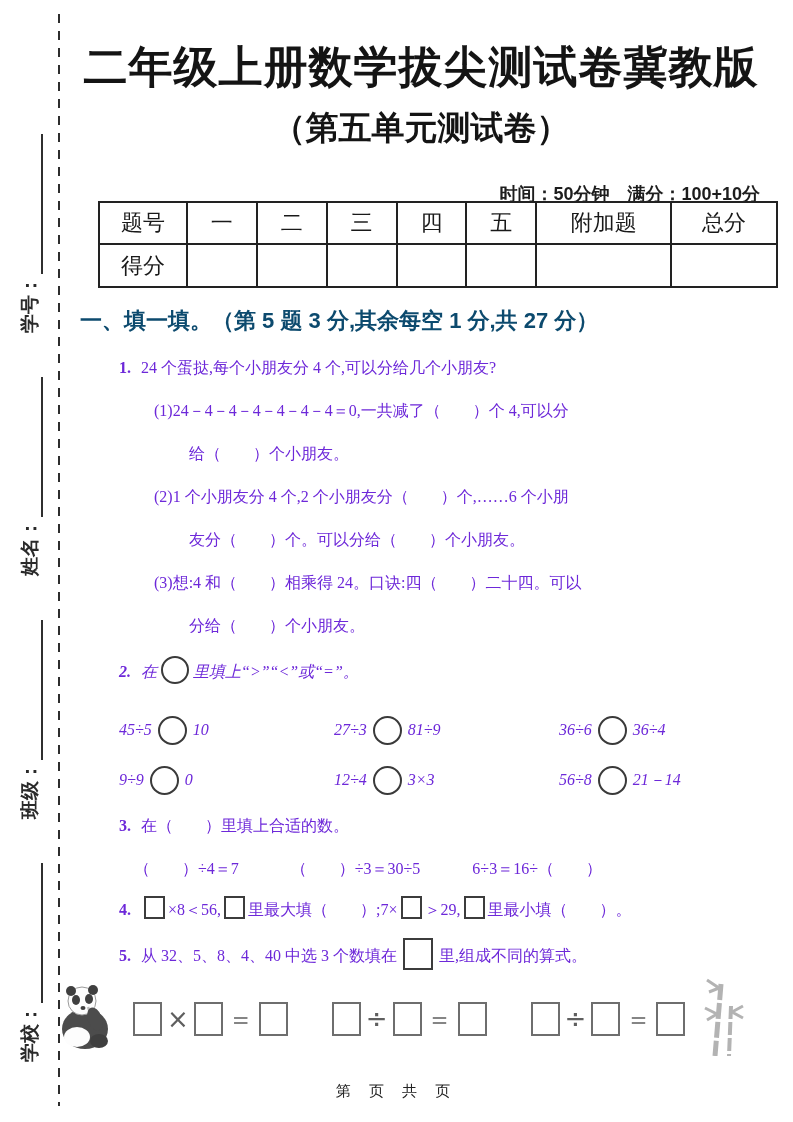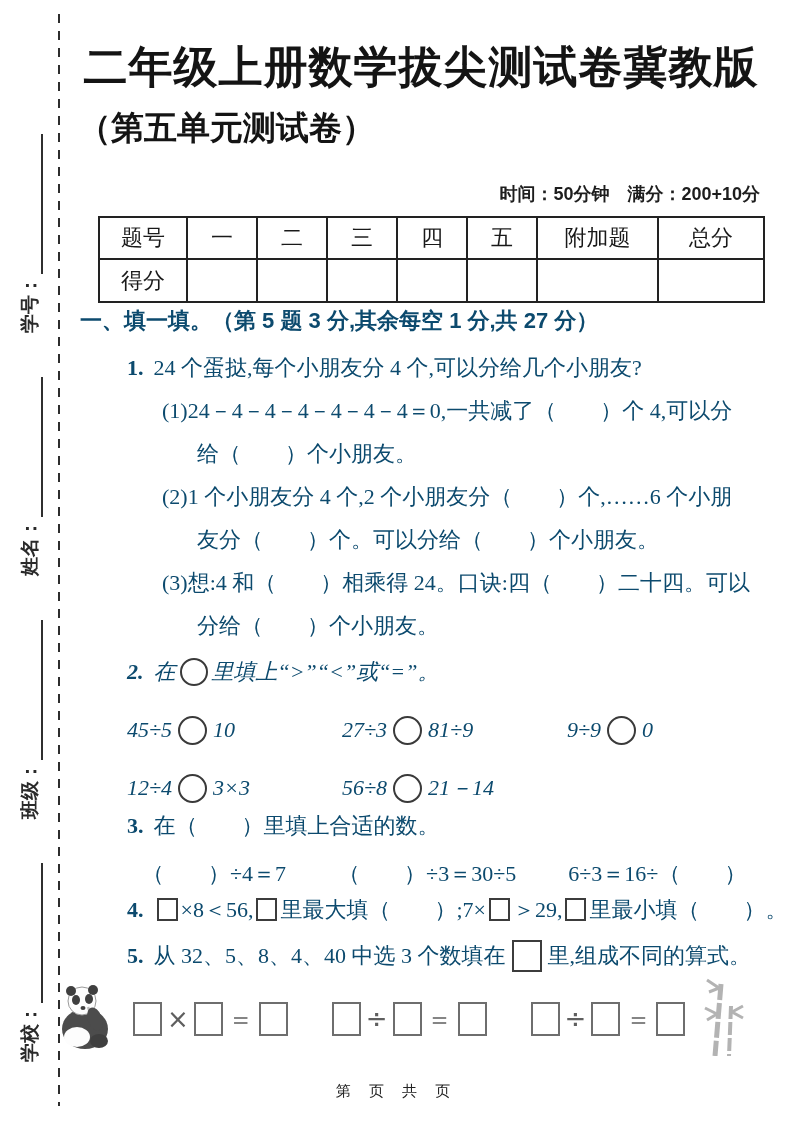--- a/index.html
+++ b/index.html
@@ -32,54 +32,54 @@
     border-bottom:2px solid #2f2f2f; margin-left:2px; }
   
   .main { position:absolute; left:78px; top:0; width:700px; }
   .exam-title {
     position:absolute; top:38px; left:0; width:686px;
     text-align:center; font-family:"Liberation Sans","DejaVu Sans",sans-serif;
     font-size:44px; font-weight:bold; color:#141414; letter-spacing:1px;
   }
   .exam-subtitle {
     position:absolute; top:106px; left:0; width:686px;
-    font-family:Liberation Sans, sans-serif;
+    text-align:center; font-family:Liberation Sans, sans-serif;
     font-size:33px; font-weight:bold; color:#141414;
   }
   .exam-meta {
     position:absolute; top:182px; left:0; width:682px;
     text-align:right; font-family:"Liberation Sans","DejaVu Sans",sans-serif;
     font-size:18px; font-weight:600; color:#1d1d1d;
   }
   
-  table.score { position:absolute; top:216px; left:20px;
+  table.score { position:absolute; top:201px; left:20px;
     border-collapse:collapse; table-layout:fixed; }
   table.score td {
     border:2px solid #222; text-align:center; vertical-align:middle;
     font-family:"Liberation Sans","DejaVu Sans",sans-serif;
     font-size:22px; font-weight:500; color:#191919; height:42px;
   }
   table.score tr:last-child td { height:43px;margin-top:28px; }
   .cw0{width:88px}.cw1{width:70px}.cw2{width:70px}.cw3{width:70px}
-  .cw4{width:70px}.cw5{width:70px}.cw6{width:121px}.cw7{width:106px}
+  .cw4{width:70px}.cw5{width:70px}.cw6{width:135px}.cw7{width:106px}
   
   .sec-heading {
     position:absolute; top:306px; left:2px;
     font-family:"Liberation Sans","DejaVu Sans",sans-serif;
     font-size:22px; font-weight:bold; color:#0c4a6e;
   }
-  .qblock { position:absolute; left:12px; width:700px; font-size:22px; color:#0c4a6e; }
+  .qblock { position:absolute; left:4px; width:700px; font-size:16px; color:#6d28d9; }
   .qline { line-height:43px; white-space:nowrap; }
   .ind1 { padding-left:37px; }   
   .ind2 { padding-left:72px; }   
   .ind3 { padding-left:107px; }  
   .qnum { font-weight:bold; margin-right:10px; font-family:"Liberation Serif",serif; }
   
   .cmp-grid { display:grid; grid-template-columns:215px 225px auto;
-    padding-left:37px; margin-top:12px; row-gap:8px; }
+    padding-left:37px; margin-top:12px; }
   .cmp-item { height:50px; display:flex; align-items:center; white-space:nowrap; }
   .circle-blank { display:inline-block; width:29px; height:29px;
     border:2px solid #3a3a3a; border-radius:50%; margin:0 6px; flex:0 0 auto; }
   .circle-inline { display:inline-block; width:28px; height:28px;
     border:2px solid #3a3a3a; border-radius:50%; margin:0 4px; vertical-align:-7px; }
   
   .eq-row { display:flex; padding-left:52px; margin-top:12px; white-space:nowrap; }
   .eq-row span { margin-right:52px; }
   
   .sq { display:inline-block; width:21px; height:23px;
@@ -123,21 +123,21 @@
     <span class="side-field">
       <span>学号：</span>
       <span class="side-line"></span>
     </span>
   </div>
 
   <div class="main">
 
     <div class="exam-title">二年级上册数学拔尖测试卷冀教版</div>
     <div class="exam-subtitle">（第五单元测试卷）</div>
-    <div class="exam-meta">时间：50分钟　满分：200+10分</div>
+    <div class="exam-meta">时间：50分钟　满分：100+10分</div>
 
     <table class="score">
       <tbody>
           <tr>
         <td class="cw0">题号</td>
         <td class="cw1">一</td>
         <td class="cw2">二</td>
         <td class="cw3">三</td>
         <td class="cw4">四</td>
         <td class="cw5">五</td>
@@ -178,20 +178,25 @@
       <div class="cmp-grid">
         <span class="cmp-item">
             <span>45÷5</span>
             <span class="circle-blank"></span>
             <span>10</span>
           </span>
         <span class="cmp-item">
             <span>27÷3</span>
             <span class="circle-blank"></span>
             <span>81÷9</span>
+          </span>
+        <span class="cmp-item">
+            <span>36÷6</span>
+            <span class="circle-blank"></span>
+            <span>36÷4</span>
           </span>
         <span class="cmp-item">
             <span>9÷9</span>
             <span class="circle-blank"></span>
             <span>0</span>
           </span>
         <span class="cmp-item">
             <span>12÷4</span>
             <span class="circle-blank"></span>
             <span>3×3</span>

